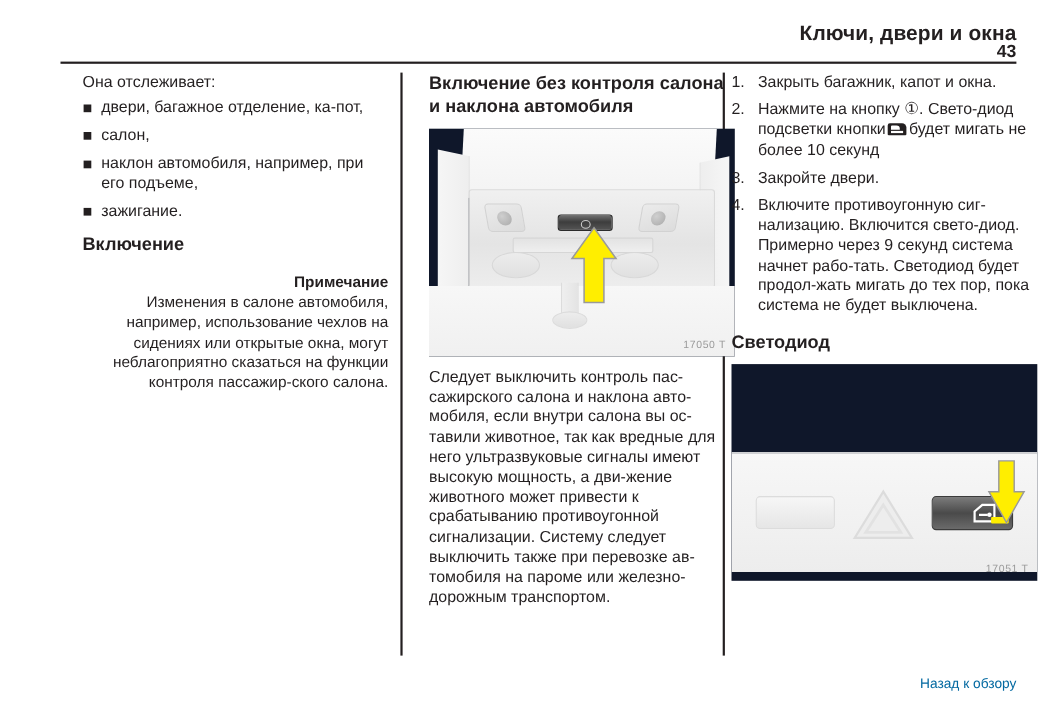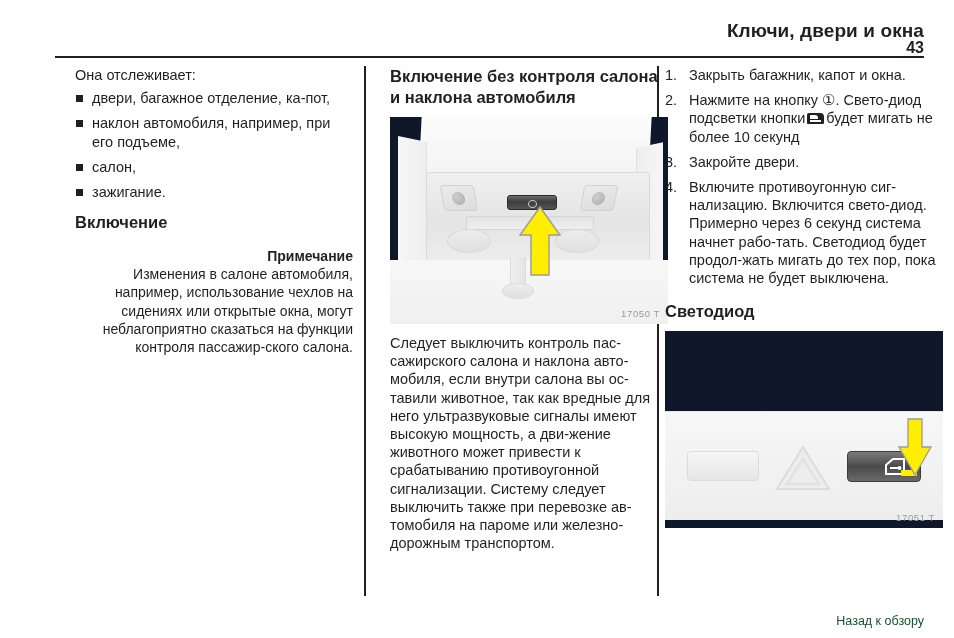--- a/index.html
+++ b/index.html
@@ -443,21 +443,21 @@
     background: #ffee00;
     border-radius: 1px;
   }
 
   
   .footer-link {
     position: absolute;
     right: 30px;
     bottom: 10px;
     font-size: 12.5px;
-    color: #14532d;
+    color: #0369a1;
   }
 </style>
 </head>
 <body>
 
 <div class="page-header">
   <div class="header-title">Ключи, двери и окна</div>
   <div class="header-page-number">43</div>
 </div>
 <div class="header-rule"></div>
@@ -466,22 +466,22 @@
 
   <div class="col-divider divider-1"></div>
   <div class="col-divider divider-2"></div>
 
   <div class="col col-left">
 
     <p class="para lead-line">Она отслеживает:</p>
 
     <ul class="bullet-list">
       <li>двери, багажное отделение, ка-пот,</li>
+      <li>салон,</li>
       <li>наклон автомобиля, например, при его подъеме,</li>
-      <li>салон,</li>
       <li>зажигание.</li>
     </ul>
 
     <h2 class="section-heading">Включение</h2>
 
 
     <div class="note-block">
       <div class="note-title">Примечание</div>
       <div class="note-body">Изменения в салоне автомобиля, например, использование чехлов на сидениях или открытые окна, могут неблагоприятно сказаться на функции контроля пассажир-ского салона.</div>
     </div>
@@ -522,21 +522,21 @@
       <li>
         <span class="num">1.</span><span>Закрыть багажник, капот и окна.</span>
       </li>
       <li>
         <span class="num">2.</span><span>Нажмите на кнопку</span> <span class="glyph-circled">①</span><span>. Свето-диод подсветки кнопки</span><span class="glyph-car"></span><span>будет мигать не более 10 секунд</span>
       </li>
       <li>
         <span class="num">3.</span><span>Закройте двери.</span>
       </li>
       <li>
-        <span class="num">4.</span><span>Включите противоугонную сиг-нализацию. Включится свето-диод. Примерно через 6 секунд система начнет рабо-тать. Светодиод будет продол-жать мигать до тех пор, пока система не будет выключена.</span>
+        <span class="num">4.</span><span>Включите противоугонную сиг-нализацию. Включится свето-диод. Примерно через 9 секунд система начнет рабо-тать. Светодиод будет продол-жать мигать до тех пор, пока система не будет выключена.</span>
       </li>
     </ol>
 
     <h2 class="section-heading" style="margin-top:14px;">Светодиод</h2>
 
     <div class="figure fig-dash">
       <div class="dash-lower"></div>
       <div class="dash-btn-blank"></div>
 
       <svg class="dash-hazard" viewBox="0 0 60 52">

